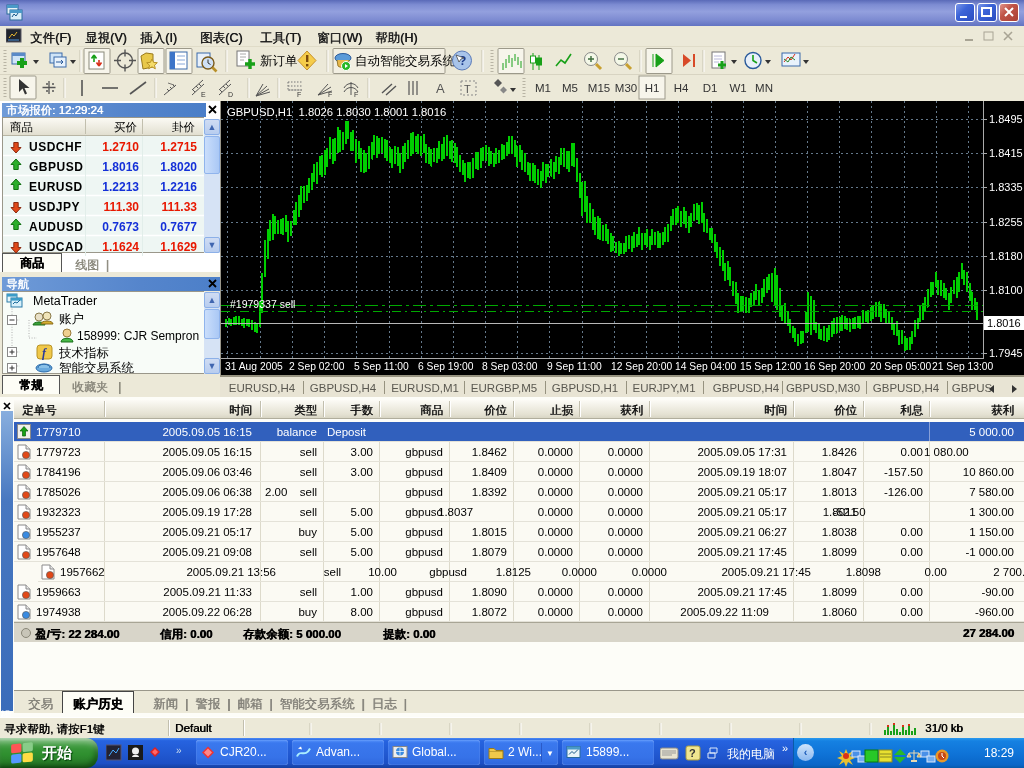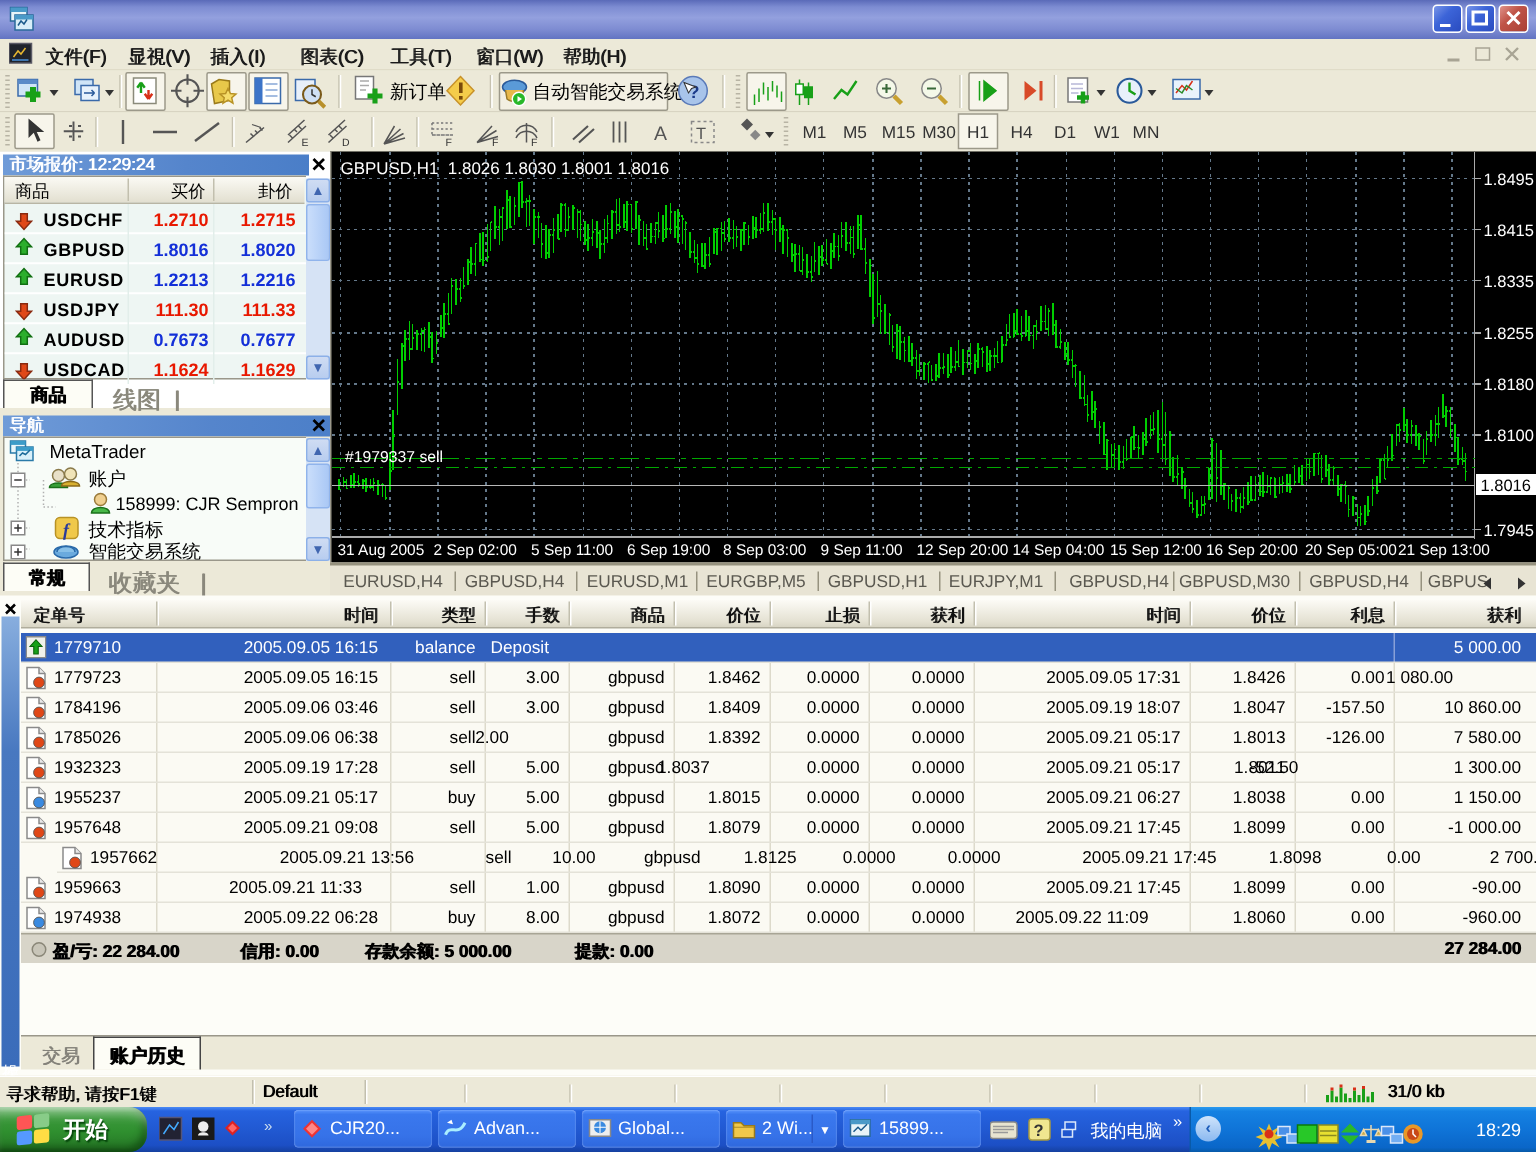--- a/index.html
+++ b/index.html
@@ -16,21 +16,21 @@
 
 #tb1{left:0;top:47px;width:1024px;height:28px;background:#ece9d8;}
 #tb2{left:0;top:75px;width:1024px;height:26px;background:#ece9d8;border-bottom:1px solid #c9c5b2;}
 
 .phead{height:14px;background:linear-gradient(90deg,#6f9bd8,#5585cc 60%,#4a7ec8);color:#fff;font-size:11.5px;padding-left:4px;line-height:14px}
 #mwatch{left:0;top:101px;width:220px;height:171px;background:#ffffff}
 #mtable{position:absolute;left:2px;top:16px;width:202px;height:136px;background:#eef6f3;border:1px solid #9a978a;border-right:none}
 #nav{left:0;top:274px;width:220px;height:123px;background:#ece9d8}
 #navtree{position:absolute;left:2px;top:17px;width:202px;height:83px;background:#f8fcf8;border:1px solid #9a978a;border-right:none;font-size:12.5px}
 .tab-act{position:absolute;background:#fdfdf6;border:1px solid #555;border-bottom:none;font-weight:bold;font-size:12px;text-align:center}
-.tab-in{position:absolute;color:#8a887c;font-size:16px}
+.tab-in{position:absolute;color:#8a887c;font-size:12px}
 .scrl{position:absolute;width:16px;background:#d6e3f5}
 .sbtn{position:absolute;left:0;width:16px;height:16px;background:linear-gradient(180deg,#cfdcf3,#b8cdef);border:1px solid #8cb0e8;border-radius:2px;color:#4066b0;font-size:9px;text-align:center;line-height:15px}
 .sthumb{position:absolute;left:0;width:16px;background:linear-gradient(90deg,#cadefb,#aac8f5);border:1px solid #90b4ec;border-radius:2px}
 
 #chart{left:220px;top:101px;width:804px;height:274px;background:#000;border-left:1px solid #9a978a;}
 
 #ctabs{left:220px;top:375px;width:804px;height:22px;background:#e8e4d4;border-top:2px solid #96927f;color:#5a5850;font-size:11.5px}
 .ctab{position:absolute;top:5px;text-align:center}
 
 #term{left:0;top:397px;width:1024px;height:320px;background:#fdfdf8}
@@ -560,21 +560,21 @@
     </div>
     <div class="trow" style="top:85px;">
       <svg width="14" height="16" viewBox="0 0 14 16" style="position:absolute;left:3px;top:2px">
         <path d="M1 1h8l4 4v10H1z" fill="#fff" stroke="#8a8a8a"></path>
         <path d="M9 1v4h4" fill="#e8e8e8" stroke="#8a8a8a"></path>
         <circle cx="9" cy="11" r="3.6" fill="#e04818" stroke="#555" stroke-width=".6"></circle>
       </svg>
       <span class="c" style="left:22px">1785026</span>
       <span class="c" style="left:128px;width:110px;text-align:right">2005.09.06 06:38</span>
       <span class="c" style="left:213px;width:90px;text-align:right">sell</span>
-      <span class="c" style="left:269px;width:90px;text-align:center">2.00</span>
+      <span class="c" style="left:251px;width:90px;text-align:left">2.00</span>
       <span class="c" style="left:339px;width:90px;text-align:right">gbpusd</span>
       <span class="c" style="left:403px;width:90px;text-align:right">1.8392</span>
       <span class="c" style="left:469px;width:90px;text-align:right">0.0000</span>
       <span class="c" style="left:539px;width:90px;text-align:right">0.0000</span>
       <span class="c" style="left:663px;width:110px;text-align:right">2005.09.21 05:17</span>
       <span class="c" style="left:753px;width:90px;text-align:right">1.8013</span>
       <span class="c" style="left:819px;width:90px;text-align:right">-126.00</span>
       <span class="c" style="left:910px;width:90px;text-align:right">7 580.00</span>
       <span class="abs" style="left:0;bottom:0;width:1010px;height:1px;background:#e4e2d8"></span>
     </div>
@@ -658,21 +658,21 @@
       <span class="c" style="left:910px;width:90px;text-align:right">2 700.00</span>
       <span class="abs" style="left:0;bottom:0;width:1010px;height:1px;background:#e4e2d8"></span>
     </div>
     <div class="trow" style="top:185px;">
       <svg width="14" height="16" viewBox="0 0 14 16" style="position:absolute;left:3px;top:2px">
         <path d="M1 1h8l4 4v10H1z" fill="#fff" stroke="#8a8a8a"></path>
         <path d="M9 1v4h4" fill="#e8e8e8" stroke="#8a8a8a"></path>
         <circle cx="9" cy="11" r="3.6" fill="#e04818" stroke="#555" stroke-width=".6"></circle>
       </svg>
       <span class="c" style="left:22px">1959663</span>
-      <span class="c" style="left:128px;width:110px;text-align:center">2005.09.21 11:33</span>
+      <span class="c" style="left:128px;width:110px;text-align:right">2005.09.21 11:33</span>
       <span class="c" style="left:213px;width:90px;text-align:right">sell</span>
       <span class="c" style="left:269px;width:90px;text-align:right">1.00</span>
       <span class="c" style="left:339px;width:90px;text-align:right">gbpusd</span>
       <span class="c" style="left:403px;width:90px;text-align:right">1.8090</span>
       <span class="c" style="left:469px;width:90px;text-align:right">0.0000</span>
       <span class="c" style="left:539px;width:90px;text-align:right">0.0000</span>
       <span class="c" style="left:663px;width:110px;text-align:right">2005.09.21 17:45</span>
       <span class="c" style="left:753px;width:90px;text-align:right">1.8099</span>
       <span class="c" style="left:819px;width:90px;text-align:right">0.00</span>
       <span class="c" style="left:910px;width:90px;text-align:right">-90.00</span>
@@ -685,39 +685,40 @@
         <circle cx="9" cy="11" r="3.6" fill="#3a8ae0" stroke="#555" stroke-width=".6"></circle>
       </svg>
       <span class="c" style="left:22px">1974938</span>
       <span class="c" style="left:128px;width:110px;text-align:right">2005.09.22 06:28</span>
       <span class="c" style="left:213px;width:90px;text-align:right">buy</span>
       <span class="c" style="left:269px;width:90px;text-align:right">8.00</span>
       <span class="c" style="left:339px;width:90px;text-align:right">gbpusd</span>
       <span class="c" style="left:403px;width:90px;text-align:right">1.8072</span>
       <span class="c" style="left:469px;width:90px;text-align:right">0.0000</span>
       <span class="c" style="left:539px;width:90px;text-align:right">0.0000</span>
-      <span class="c" style="left:663px;width:110px;text-align:left">2005.09.22 11:09</span>
+      <span class="c" style="left:645px;width:110px;text-align:right">2005.09.22 11:09</span>
       <span class="c" style="left:753px;width:90px;text-align:right">1.8060</span>
       <span class="c" style="left:819px;width:90px;text-align:right">0.00</span>
       <span class="c" style="left:910px;width:90px;text-align:right">-960.00</span>
       <span class="abs" style="left:0;bottom:0;width:1010px;height:1px;background:#e4e2d8"></span>
     </div>
     <div id="tsum">
       <svg width="12" height="12" style="position:absolute;left:6px;top:4px">
         <circle cx="6" cy="6" r="4.5" fill="#c8c5b8" stroke="#8a8778"></circle>
       </svg>
 <span class="abs" style="left:21px;top:4px">盈/亏: 22 284.00</span>
       <span class="abs" style="left:146px;top:4px">信用: 0.00</span>
       <span class="abs" style="left:229px;top:4px">存款余额: 5 000.00</span>
       <span class="abs" style="left:369px;top:4px">提款: 0.00</span>
 <span class="abs" style="left:906px;top:4px;width:94px;text-align:right">27 284.00</span>
     </div>
     <div id="ttabs">
 <span class="abs" style="left:14px;top:5px">交易</span>
 <span class="abs" style="left:48px;top:0px;height:22px;background:#fdfdf6;border:1px solid #444;border-bottom:none;padding:4px 10px 0;font-weight:bold;color:#000">账户历史</span>
+<span class="abs" style="left:139px;top:5px">新闻&nbsp;&nbsp;|&nbsp;&nbsp;警报&nbsp;&nbsp;|&nbsp;&nbsp;邮箱&nbsp;&nbsp;|&nbsp;&nbsp;智能交易系统&nbsp;&nbsp;|&nbsp;&nbsp;日志&nbsp;&nbsp;|</span>
 </div>
   </div>
 <div class="abs" id="status">
 <span class="abs" style="left:4px;top:4px">寻求帮助, 请按F1键</span>
 <span class="abs" style="left:168px;top:2px;width:1px;height:16px;background:#c2bfae;box-shadow:1px 0 0 #fff"></span>
 <span class="abs" style="left:175px;top:4px">Default</span>
 <span class="abs" style="left:243px;top:2px;width:1px;height:16px;background:#c2bfae;box-shadow:1px 0 0 #fff"></span>
 <svg class="abs" style="left:300px;top:4px" width="580" height="14">
       <path d="M10 1v12" stroke="#c6c2b0"></path>
       <path d="M11 1v12" stroke="#fff"></path>

